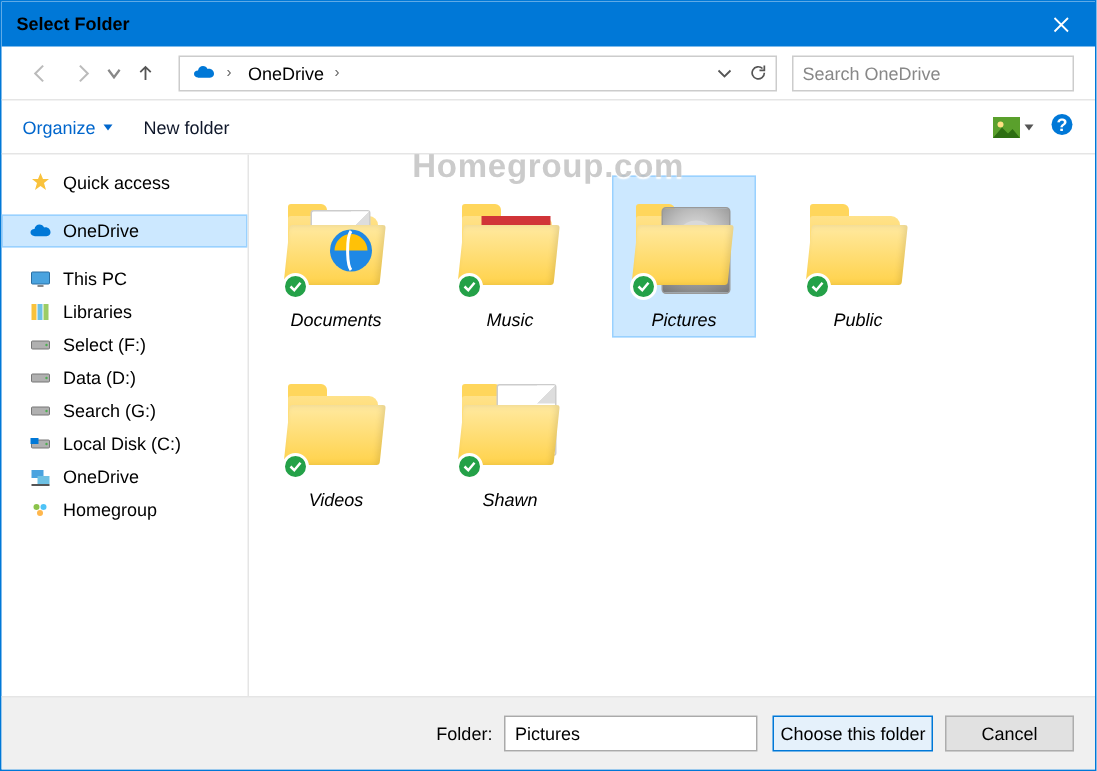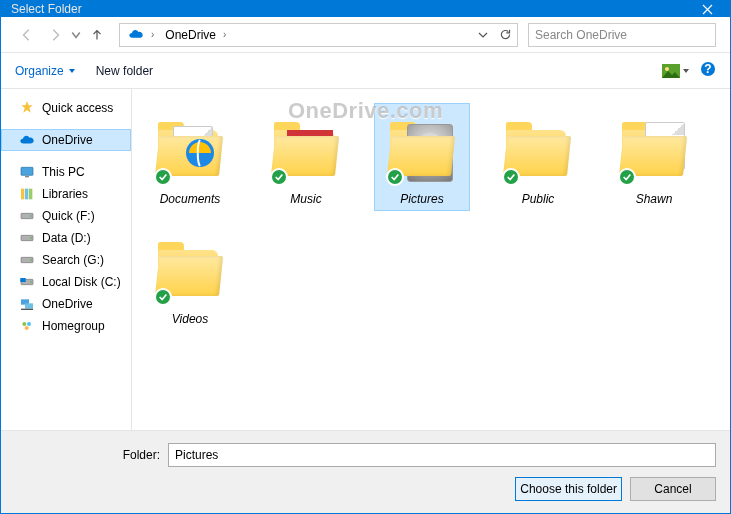--- a/index.html
+++ b/index.html
@@ -1,17 +1,17 @@
 <!DOCTYPE html>
 <html><head>
 <meta charset="utf-8">
 <style>
 * { box-sizing: border-box; margin: 0; padding: 0; font-family: "Segoe UI", Tahoma, sans-serif; font-size: 12px; }
 body { background: #fff; width: 731px; height: 514px; border: 1px solid #0078d7; display: flex; flex-direction: column; overflow: hidden; }
-.titlebar { background: #0078d7; color: #e5e5e5; height: 16px; display: flex; align-items: center; padding-left: 10px; font-size: 12px; }
+.titlebar { background: #0078d7; color: #000000; height: 30px; display: flex; align-items: center; padding-left: 10px; font-size: 12px; font-weight: bold; }
 .titlebar .title-text { flex: 1; }
 .titlebar .close { width: 45px; height: 30px; display: flex; align-items: center; justify-content: center; cursor: pointer; }
 .titlebar .close svg { stroke: #fff; }
 
 .navbar { height: 36px; display: flex; align-items: center; padding: 4px 14px; gap: 4px; border-bottom: 1px solid #e5e5e5; }
 .nav-btn { width: 24px; height: 24px; display: flex; align-items: center; justify-content: center; color: #999; cursor: pointer; }
 .nav-btn.disabled { color: #ccc; }
 .nav-btn svg { width: 14px; height: 14px; }
 .dropdown-caret { width: 10px; }
 .path-box { flex: 1; height: 24px; border: 1px solid #ccc; display: flex; align-items: center; margin: 0 6px; padding-left: 4px; background: #fff; }
@@ -25,37 +25,37 @@
 
 .toolbar { height: 36px; display: flex; align-items: center; padding: 0 14px; gap: 20px; border-bottom: 1px solid #e5e5e5; position: relative; }
 .toolbar .organize { color: #0066cc; cursor: pointer; display: flex; align-items: center; gap: 4px; }
 .toolbar .newfolder { color: #0f172a; cursor: pointer; }
 .toolbar .right { margin-left: auto; display: flex; align-items: center; gap: 10px; }
 .toolbar .view-btn { display: flex; align-items: center; gap: 2px; cursor: pointer; }
 
 .watermark { position: absolute; left: 50%; top: 98px; transform: translateX(-50%); font-size: 22px; font-weight: bold; color: rgba(160,160,160,.55); letter-spacing: .5px; text-shadow: 0 1px 1px #fff; pointer-events: none; z-index: 50; }
 
 .main { flex: 1; display: flex; min-height: 0; }
-.sidebar { width: 131px; border-right: 1px solid #e5e5e5; padding: 8px 0; overflow-y: auto; }
+.sidebar { width: 165px; border-right: 1px solid #e5e5e5; padding: 8px 0; overflow-y: auto; }
 .side-item { display: flex; align-items: center; gap: 7px; padding: 3px 8px 3px 18px; cursor: pointer; height: 22px; }
 .side-item .ico { width: 16px; height: 16px; display: flex; align-items: center; justify-content: center; flex-shrink: 0; }
 .side-item.selected { background: #cce8ff; border: 1px solid #99d1ff; padding: 2px 7px 2px 17px; }
 .side-item.selected .lbl { color: #000; }
 .side-gap { height: 10px; }
 
 .content { flex: 1; padding: 14px 10px; overflow: auto; }
 .grid { display: flex; flex-wrap: wrap; gap: 12px 20px; align-content: flex-start; }
 .folder { width: 96px; display: flex; flex-direction: column; align-items: center; gap: 4px; cursor: pointer; padding: 4px; border: 1px solid transparent; position: relative; }
 .folder.selected { background: #cce8ff; border: 1px solid #99d1ff; }
 .folder .thumb { width: 80px; height: 80px; position: relative; display: flex; align-items: center; justify-content: center; }
 .folder .lbl { font-size: 12px; text-align: center; word-break: break-word; font-style: italic; }
 .sync-badge { position: absolute; bottom: 2px; left: 4px; width: 18px; height: 18px; border-radius: 50%; background: #24a148; border: 2px solid #fff; display: flex; align-items: center; justify-content: center; }
 .sync-badge svg { width: 10px; height: 10px; }
 
-.footer { border-top: 1px solid #e5e5e5; padding: 12px 14px; display: flex; flex-direction: column; gap: 10px; background: #f0f0f0; justify-content: flex-end; }
+.footer { border-top: 1px solid #e5e5e5; padding: 12px 14px; display: flex; flex-direction: row; gap: 10px; background: #f0f0f0; justify-content: flex-end; }
 .footer-row1 { display: flex; align-items: center; gap: 8px; padding-left: 100px; }
 .footer-row1 .folder-label { width: 45px; text-align: right; }
 .footer-row1 input { flex: 1; height: 24px; border: 1px solid #aaa; padding: 0 6px; font-size: 12px; }
 .footer-row2 { display: flex; justify-content: flex-end; gap: 8px; }
 .footer-row2 button { height: 24px; padding: 0 4px; border: 1px solid #adadad; background: #e1e1e1; cursor: pointer; font-size: 12px; min-width: 86px; }
 .footer-row2 button.primary { border: 1px solid #0078d7; background: #e5f1fb; }
 
 
 .foldershape { position: relative; width: 70px; height: 56px; }
 .foldershape .back { position: absolute; bottom: 0; left: 3px; width: 60px; height: 46px; background: linear-gradient(#ffe28a,#ffcf3f); border-radius: 2px 6px 3px 3px; }
@@ -83,21 +83,21 @@
 
 <div class="titlebar">
   <span class="title-text">Select Folder</span>
   <div class="close">
     <svg width="11" height="11" viewBox="0 0 11 11">
         <path d="M1 1 L10 10 M10 1 L1 10" stroke-width="1.2"></path>
       </svg>
   </div>
 </div>
 
-<div class="watermark">OneDrive.com</div>
+<div class="watermark">Homegroup.com</div>
 
 <div class="navbar">
   <div class="nav-btn disabled">
     <svg viewBox="0 0 16 16">
         <path d="M10 2 L4 8 L10 14" fill="none" stroke="#bbb" stroke-width="1.6"></path>
       </svg>
   </div>
   <div class="nav-btn disabled">
     <svg viewBox="0 0 16 16">
         <path d="M6 2 L12 8 L6 14" fill="none" stroke="#bbb" stroke-width="1.6"></path>
@@ -212,21 +212,21 @@
         </span>
         <span class="lbl">Libraries</span>
       </div>
       <div class="side-item">
         <span class="ico">
           <svg class="sm-ico" viewBox="0 0 24 24">
             <rect x="3" y="8" width="18" height="8" rx="1" fill="#b0b0b0" stroke="#777"></rect>
             <circle cx="18" cy="12" r="1.2" fill="#4caf50"></circle>
           </svg>
         </span>
-        <span class="lbl">Quick (F:)</span>
+        <span class="lbl">Select (F:)</span>
       </div>
       <div class="side-item">
         <span class="ico">
           <svg class="sm-ico" viewBox="0 0 24 24">
             <rect x="3" y="8" width="18" height="8" rx="1" fill="#b0b0b0" stroke="#777"></rect>
             <circle cx="18" cy="12" r="1.2" fill="#4caf50"></circle>
           </svg>
         </span>
         <span class="lbl">Data (D:)</span>
       </div>
@@ -355,52 +355,52 @@
               </svg>
             </div>
           </div>
           <div class="lbl">Public</div>
         </div>
         <div class="folder">
           <div class="thumb">
             <div class="foldershape">
               <div class="tab"></div>
               <div class="back"></div>
+              <div class="front"></div>
+            </div>
+            <div class="sync-badge">
+              <svg viewBox="0 0 12 12">
+                <path d="M2 6 L5 9 L10 3" stroke="#fff" stroke-width="2" fill="none"></path>
+              </svg>
+            </div>
+          </div>
+          <div class="lbl">Videos</div>
+        </div>
+        <div class="folder">
+          <div class="thumb">
+            <div class="foldershape">
+              <div class="tab"></div>
+              <div class="back"></div>
               <div class="docshape" style="left:26px;top:2px">
                 <div class="lines">
                   <div></div>
                   <div></div>
                   <div></div>
                   <div></div>
                 </div>
               </div>
               <div class="front"></div>
             </div>
             <div class="sync-badge">
               <svg viewBox="0 0 12 12">
                 <path d="M2 6 L5 9 L10 3" stroke="#fff" stroke-width="2" fill="none"></path>
               </svg>
             </div>
           </div>
           <div class="lbl">Shawn</div>
-        </div>
-        <div class="folder">
-          <div class="thumb">
-            <div class="foldershape">
-              <div class="tab"></div>
-              <div class="back"></div>
-              <div class="front"></div>
-            </div>
-            <div class="sync-badge">
-              <svg viewBox="0 0 12 12">
-                <path d="M2 6 L5 9 L10 3" stroke="#fff" stroke-width="2" fill="none"></path>
-              </svg>
-            </div>
-          </div>
-          <div class="lbl">Videos</div>
         </div>
       </div>
   </div>
 </div>
 
 <div class="footer">
   <div class="footer-row1">
     <span class="folder-label">Folder:</span>
     <input type="text" value="Pictures" style="">
   </div>

